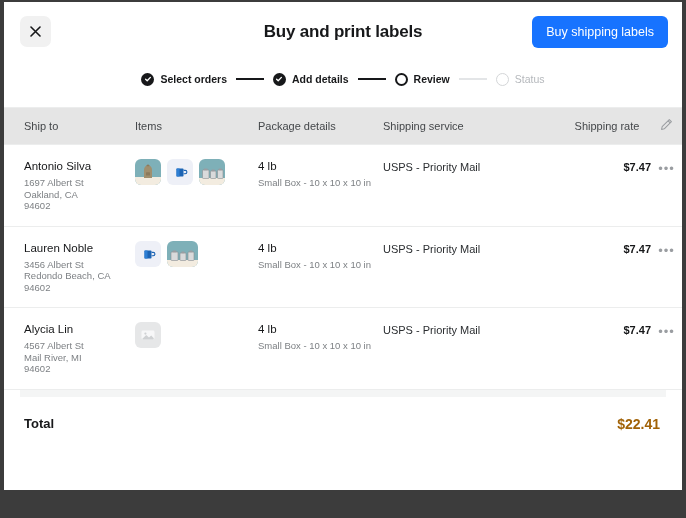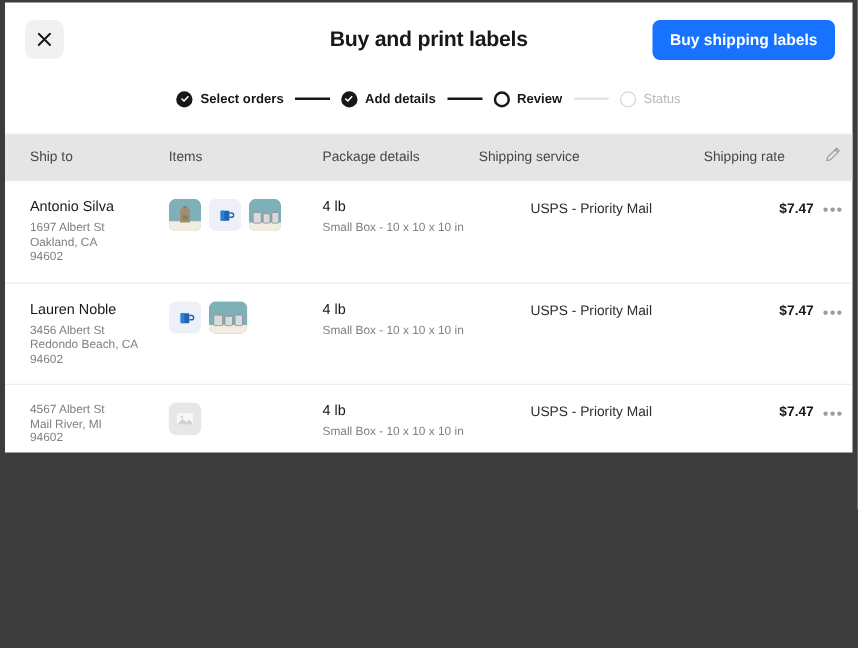--- a/index.html
+++ b/index.html
@@ -5,21 +5,21 @@
   * { box-sizing: border-box; margin: 0; padding: 0; }
   html, body {
     width: 686px; height: 518px;
     background: #3c3c3c;
     font-family: "Liberation Sans", sans-serif;
     -webkit-font-smoothing: antialiased;
   }
   .window-frame {
     position: absolute;
     left: 4px; top: 2px;
-    width: 678px; height: 360px;
+    width: 678px; height: 488px;
     background: #ffffff;
     overflow: hidden;
   }
 
   
   .header {
     position: relative;
     height: 60px;
   }
   .close-button {
@@ -46,21 +46,21 @@
     position: absolute;
     right: 14px; top: 14px;
     height: 32px;
     padding: 0 14px;
     background: #1773ff;
     color: #ffffff;
     border: none;
     border-radius: 6px;
     font-family: "Liberation Sans", sans-serif;
     font-size: 12.5px;
-    font-weight: bold;
+    font-weight: normal;
     cursor: pointer;
     white-space: nowrap;
   }
 
   
   .stepper {
     display: flex;
     align-items: center;
     justify-content: center;
     height: 30px;
@@ -117,21 +117,21 @@
   .col-package { width: 125px; flex: 0 0 auto; }
   .col-service { width: 180px; flex: 0 0 auto; }
   .col-rate    { width: 88px;  flex: 0 0 auto; text-align: right; }
   .col-menu    { width: 31px;  flex: 0 0 auto; text-align: center; }
 
   .th {
     font-size: 11px;
     color: #44474a;
     white-space: nowrap;
   }
-  .th-rate { text-align: left; }
+  .th-rate { text-align: center; }
 
   .edit-icon-wrap {
     display: flex;
     align-items: center;
     justify-content: center;
     cursor: pointer;
   }
 
   .recipient-name {
     font-size: 11.5px;
@@ -168,21 +168,20 @@
   .pkg-dims {
     font-size: 9.5px;
     color: #7d8084;
     line-height: 12px;
   }
   .service-text {
     font-size: 11px;
     color: #2b2e31;
     line-height: 15px;
     padding-top: 1px;
-    text-align: center;
   }
   .rate-text {
     font-size: 11px;
     font-weight: bold;
     color: #17181a;
     line-height: 15px;
     padding-top: 1px;
   }
   .dots {
     color: #9a9da1;
@@ -393,20 +392,21 @@
       <div class="col-rate">
         <div class="rate-text">$7.47</div>
       </div>
       <div class="col-menu">
         <span class="dots">•••</span>
       </div>
     </div>
 
     <div class="row">
       <div class="col-ship">
+        <div class="recipient-name">Alycia Lin</div>
         <div class="addr-line">4567 Albert St</div>
         <div class="addr-line">Mail River, MI</div>
         <div class="addr-line">94602</div>
       </div>
       <div class="col-items">
         <div class="thumbs">
           <div class="thumb placeholder">
             <span>
               <svg width="16" height="16" viewBox="0 0 16 16">
                 <rect x="1.5" y="3.5" width="13" height="9" rx="1.4" fill="#f7f7f8"></rect>

